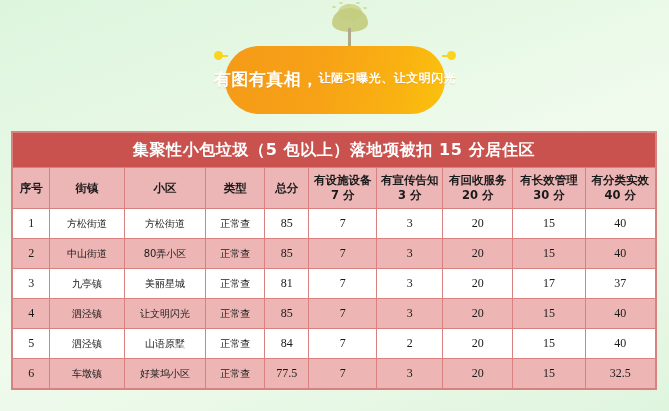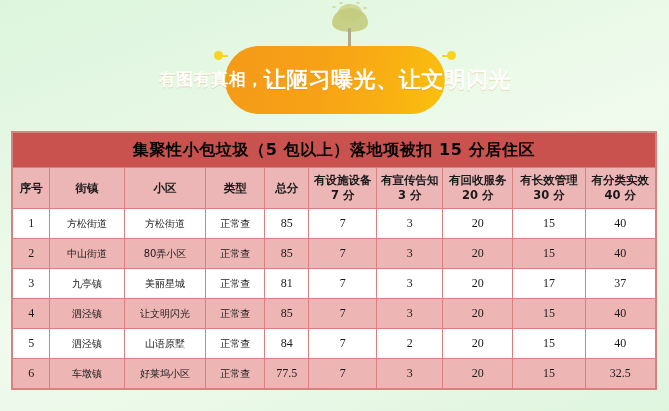--- a/index.html
+++ b/index.html
@@ -97,21 +97,21 @@
   .banner-line {
     color: #ffffff;
     font-family: "DejaVu Sans", "Liberation Sans", sans-serif;
     font-weight: bold;
     font-size: 17px;
     line-height: 23px;
     letter-spacing: .5px;
     white-space: nowrap;
     text-shadow: 0 1px 0 rgba(200,120,0,.25);
   }
-  .banner-line.l2 { font-size: 22px; }
+  .banner-line.l2 { font-size: 12px; font-family: Liberation Mono, monospace; }
   .dot {
     position: absolute;
     top: 31px;
     width: 9px;
     height: 9px;
     border-radius: 50%;
     background: #fbd41f;
   }
   .dot.left { left: 0px; }
   .dot.right { right: 0px; }
@@ -141,21 +141,21 @@
     table-layout: fixed;
   }
   table.grid td, table.grid th {
     border: 1px solid #d98080;
     text-align: center;
     vertical-align: middle;
     padding: 0;
   }
   .title-row td {
     background: #c9524f;
-    color: #000000;
+    color: #ffffff;
     height: 34px;
     font-family: "DejaVu Sans", "Liberation Sans", sans-serif;
     font-size: 16px;
     font-weight: bold;
     letter-spacing: .6px;
     border-color: #c9524f;
     border-bottom: 1px solid #d98080;
   }
   .head-row th {
     background: #edb6b6;

